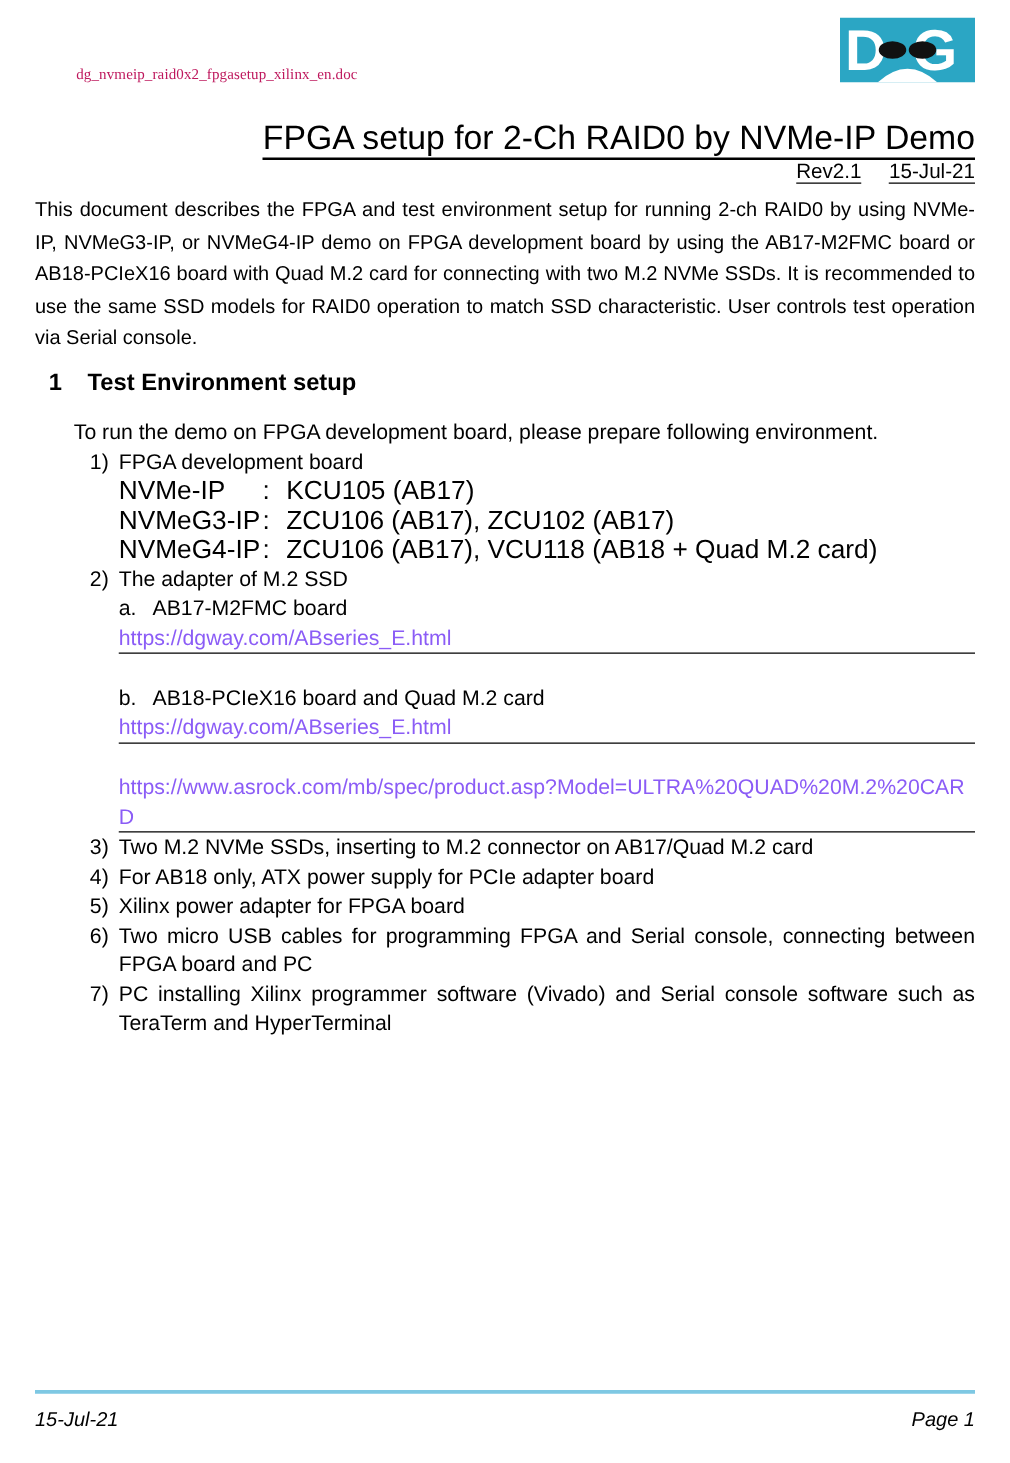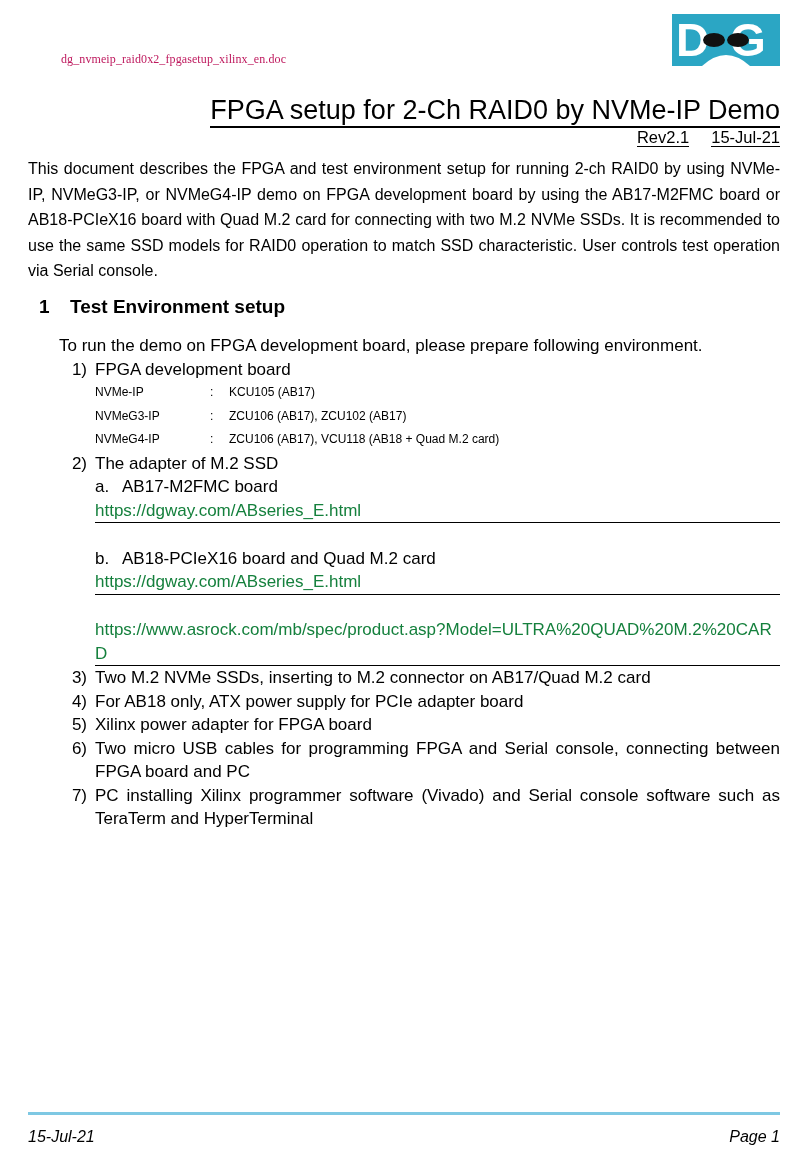--- a/index.html
+++ b/index.html
@@ -137,21 +137,21 @@
     text-align: justify;
     text-justify: inter-word;
   }
   .li-text.nojust { text-align: left; }
 
   
   table.iptable {
     border-collapse: collapse;
     margin: 0;
     padding: 0;
-    font-size: 12px;
+    font-size: 21px;
     line-height: 23.5px;
   }
   table.iptable td {
     padding: 0;
     vertical-align: top;
     white-space: nowrap;
   }
   td.ipname { width: 115px; }
   td.ipsep  { width: 19px; }
 
@@ -161,21 +161,21 @@
     padding-left: 27px;
   }
   .subitem > .submarker {
     position: absolute;
     left: 0;
     top: 0;
   }
   .link {
     display: inline;
     border-bottom: 1.4px solid #000;
-    color: #15803d;
+    color: #8b5cf6;
     text-decoration: none;
     word-break: break-all;
   }
   .linkblock {
     display: block;
     line-height: 23.5px;
   }
   .spacer-line { height: 23.5px; }
 
   

